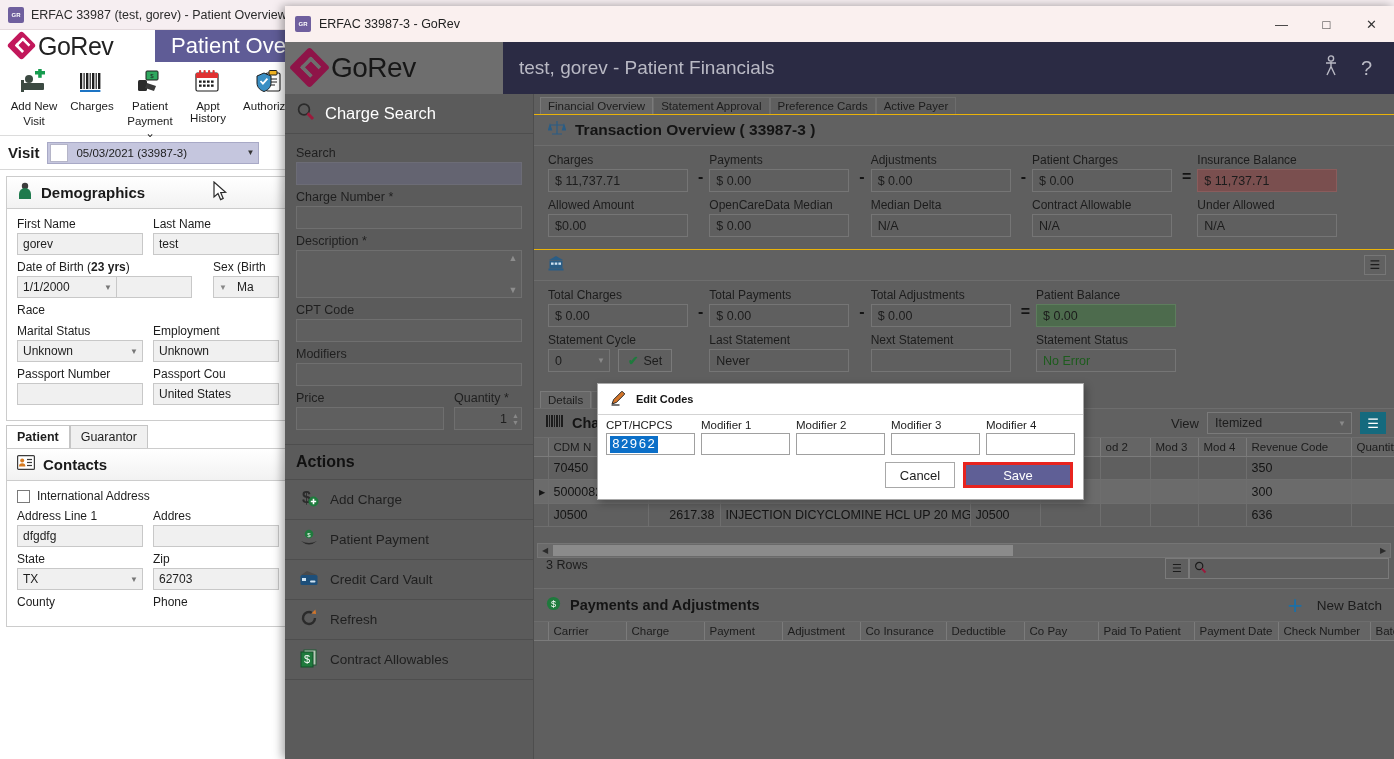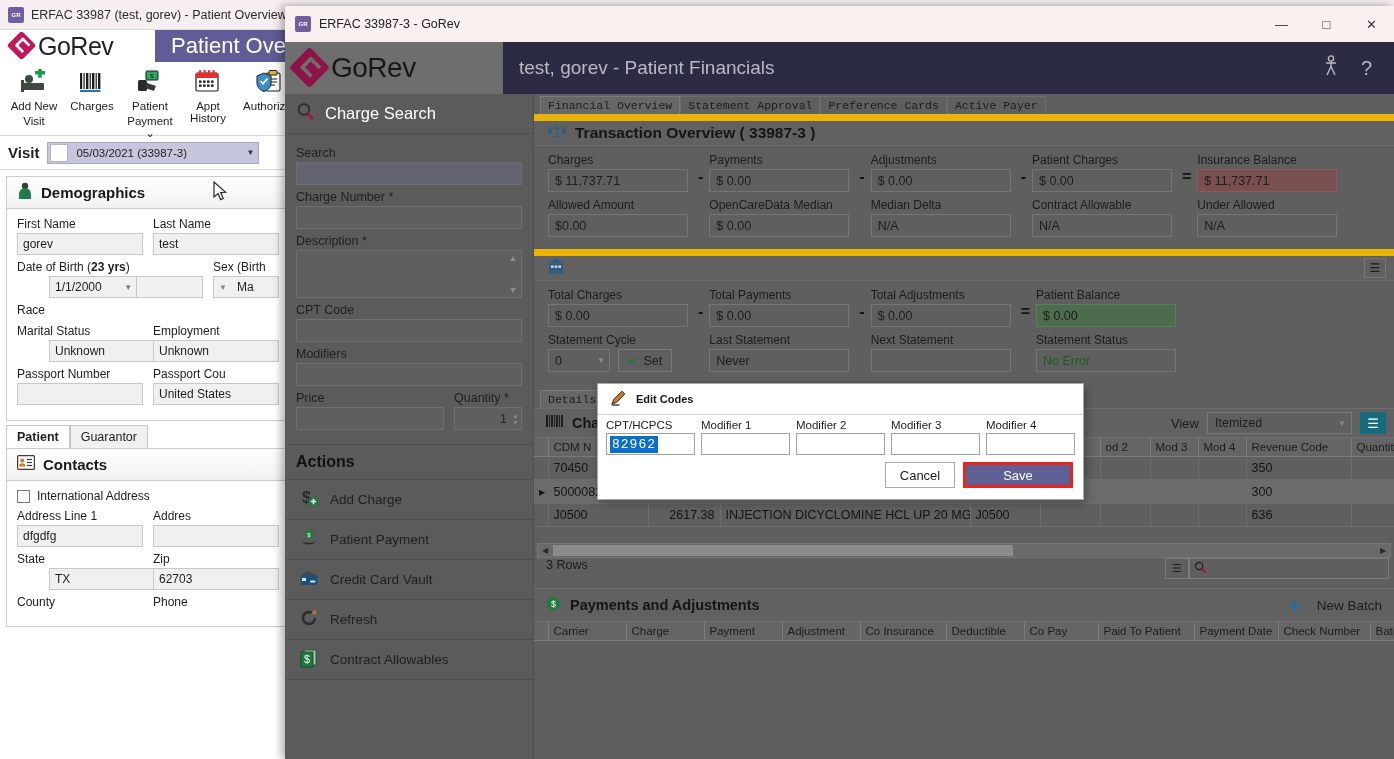--- a/index.html
+++ b/index.html
@@ -79,21 +79,21 @@
     border-bottom: 1px solid #ccc;
   }
   .panel-head .ptitle { font-size: 15px; font-weight: bold; color: #1a1a1a; }
   .panel-body { padding: 8px 10px 10px 10px; }
   .fldlabel { font-size: 12px; color: #1d1d1d; margin-bottom: 2px; display:block; }
   .fld {
     height: 22px; background: #f0f0f0; border: 1px solid #c8c8c8;
     font-size: 12px; color: #1d1d1d; display: flex; align-items: center;
     padding-left: 5px; width: 100%;
   }
-  .fld.combo { justify-content: space-between; padding-right: 4px; margin-left: 32px; }
+  .fld.combo { justify-content: space-between; padding-right: 4px; }
   .fld .cb-arw { font-size: 8px; color: #777; }
   .row2 { display: flex; gap: 10px; margin-bottom: 5px; }
   .col { flex: 1; min-width: 0; }
   .tabstrip { display: flex; gap: 0; padding: 0 0 0 6px; margin-top: 4px; }
   .tabitem {
     font-size: 12.5px; padding: 4px 10px; border: 1px solid #c5c5c5;
     background: #f0f0f0; color: #1d1d1d; border-bottom: none;
   }
   .tabitem.sel { background: #ffffff; font-weight: bold; }
   .chkline { display: flex; align-items: center; gap: 7px; margin-bottom: 6px; }
@@ -169,26 +169,26 @@
   .actions-head .t { font-size: 16px; font-weight: bold; color: #111; }
   .act-item {
     height: 40px; display: flex; align-items: center; gap: 11px; padding-left: 14px;
     border-bottom: 1px solid #4e4e4e; font-size: 13.5px; color: #1f1f1f;
   }
 
   .rightpane { flex: 1; background: #5f5f5f; position: relative; overflow: hidden; }
   .fintabs { display: flex; padding-left: 6px; height: 20px; align-items: flex-end; }
   .fintab {
     font-size: 11.5px; color: #1c1c1c; padding: 2px 7px 2px 7px;
-    border: 1px solid #6d6d6d; border-bottom: none; background: #5f5f5f; font-family: Liberation Mono, monospace;
+    border: 1px solid #6d6d6d; border-bottom: none; background: #5f5f5f;
   }
   .fintab.sel { background: #676767; border-color: #7a7a7a; }
   .sect-head {
     height: 32px; display: flex; align-items: center; gap: 9px; padding-left: 14px;
-    background: #616161; border-top: 7px solid #eab308; border-bottom: 1px solid #6d6d6d;
+    background: #616161; border-top: 1px solid #eab308; border-bottom: 1px solid #6d6d6d;
   }
   .sect-head .t { font-size: 15.5px; font-weight: bold; color: #141414; }
   .hamb {
     margin-left: auto; margin-right: 8px; width: 22px; height: 20px;
     border: 1px solid #777; display: flex; align-items: center; justify-content: center;
     font-size: 12px; color: #1c1c1c;
   }
   .fgrid { padding: 7px 14px 6px 14px; }
   .frow { display: flex; align-items: flex-end; gap: 0; margin-bottom: 6px; }
   .fcell { width: 140px; margin-right: 10px; }

